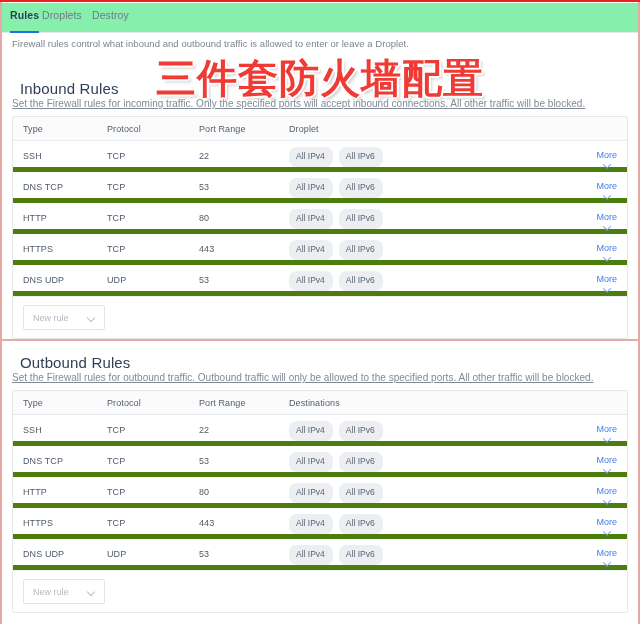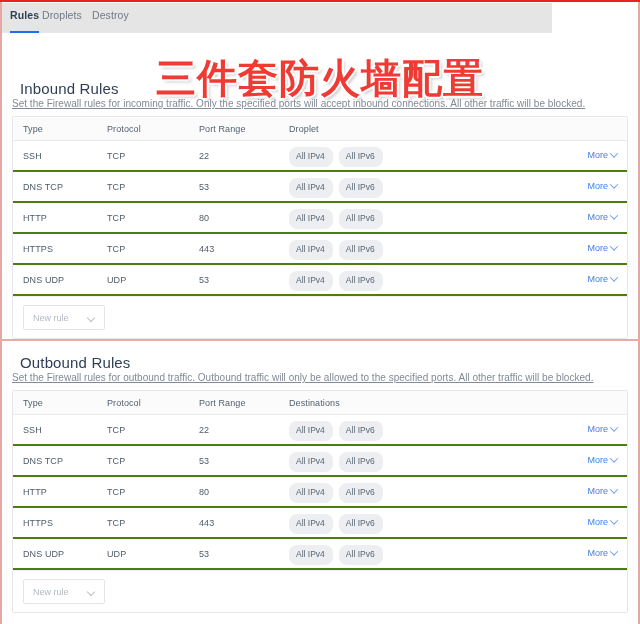--- a/index.html
+++ b/index.html
@@ -39,22 +39,22 @@
   .edge-mid {
     position: absolute; left: 0; top: 339px;
     width: 640px; height: 2px;
     background: #e8aaa4;
     z-index: 40;
   }
 
   
   .tabbar {
     position: absolute; left: 0; top: 3px;
-    width: 552px; height: 30px;
-    background: #e5e5e5;
+    width: 640px; height: 30px;
+    background: #86efac;
     border-bottom: 1px solid #e5e8ed;
   }
   .tab {
     position: absolute; top: 6px;
     font-size: 10.5px;
     color: #6f7a87;
     letter-spacing: .1px;
     padding-bottom: 10px;
     cursor: pointer;
     white-space: nowrap;
@@ -117,21 +117,21 @@
     white-space: nowrap;
   }
   .col-type  { left: 10px; }
   .col-proto { left: 94px; }
   .col-port  { left: 186px; }
   .col-src   { left: 276px; }
 
   .trow {
     position: relative;
     height: 31px;
-    border-bottom: 2px solid #4d7c0f;
+    border-bottom: 5px solid #4d7c0f;
   }
   .trow:last-of-type { border-bottom: none; }
   .td {
     position: absolute; top: 10px;
     font-size: 9px; color: #4e5b69;
     letter-spacing: .1px;
     white-space: nowrap;
   }
 
   .tagwrap {
@@ -148,20 +148,21 @@
     border-radius: 8px;
     white-space: nowrap;
   }
 
   .more {
     position: absolute; right: 10px; top: 9px;
     font-size: 9px; color: #3f7ee8;
     cursor: pointer;
     display: flex; align-items: center; gap: 3px;
     white-space: nowrap;
+    flex-direction: column;
   }
   .more .chev {
     display: inline-block;
     width: 6px; height: 6px;
     border-right: 1.2px solid #6f9fef;
     border-bottom: 1.2px solid #6f9fef;
     transform: rotate(45deg) translate(-1px,-1px);
   }
 
   
@@ -223,20 +224,21 @@
   <div class="edge-left"></div>
   <div class="edge-right"></div>
   <div class="edge-mid"></div>
 
   <div class="tabbar">
     <div class="tab tab-0 active">Rules</div>
     <div class="tab tab-1">Droplets</div>
     <div class="tab tab-2">Destroy</div>
   </div>
 
+  <div class="intro">Firewall rules control what inbound and outbound traffic is allowed to enter or leave a Droplet.</div>
 
   <div class="section sec-inbound">
     <h2 class="sec-title">Inbound Rules</h2>
     <div class="sec-sub">Set the Firewall rules for incoming traffic. Only the specified ports will accept inbound connections. All other traffic will be blocked.</div>
 
     <div class="card">
       <div class="thead">
         <div class="th col-type">Type</div>
         <div class="th col-proto">Protocol</div>
         <div class="th col-port">Port Range</div>

